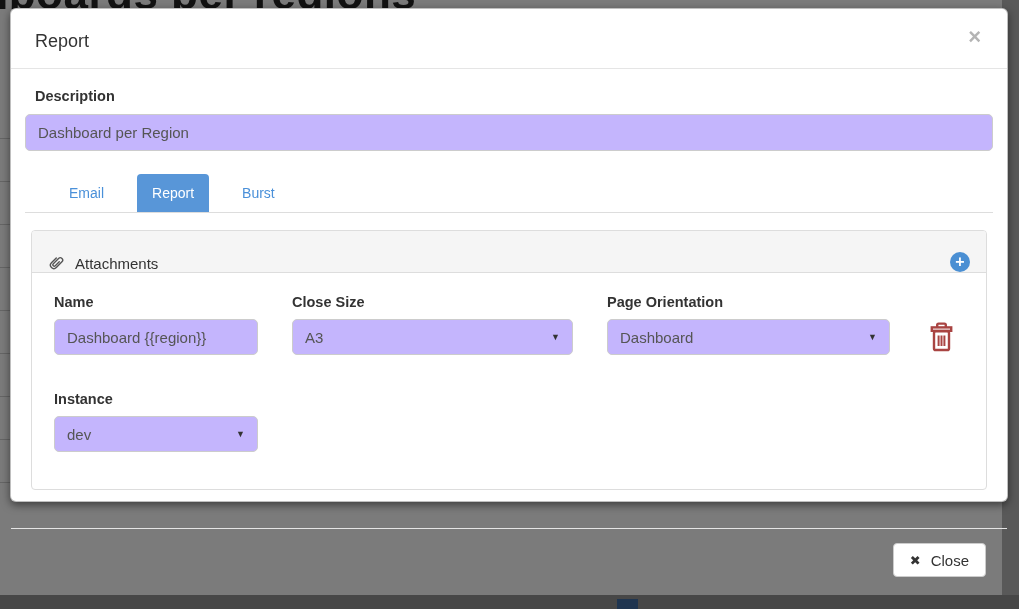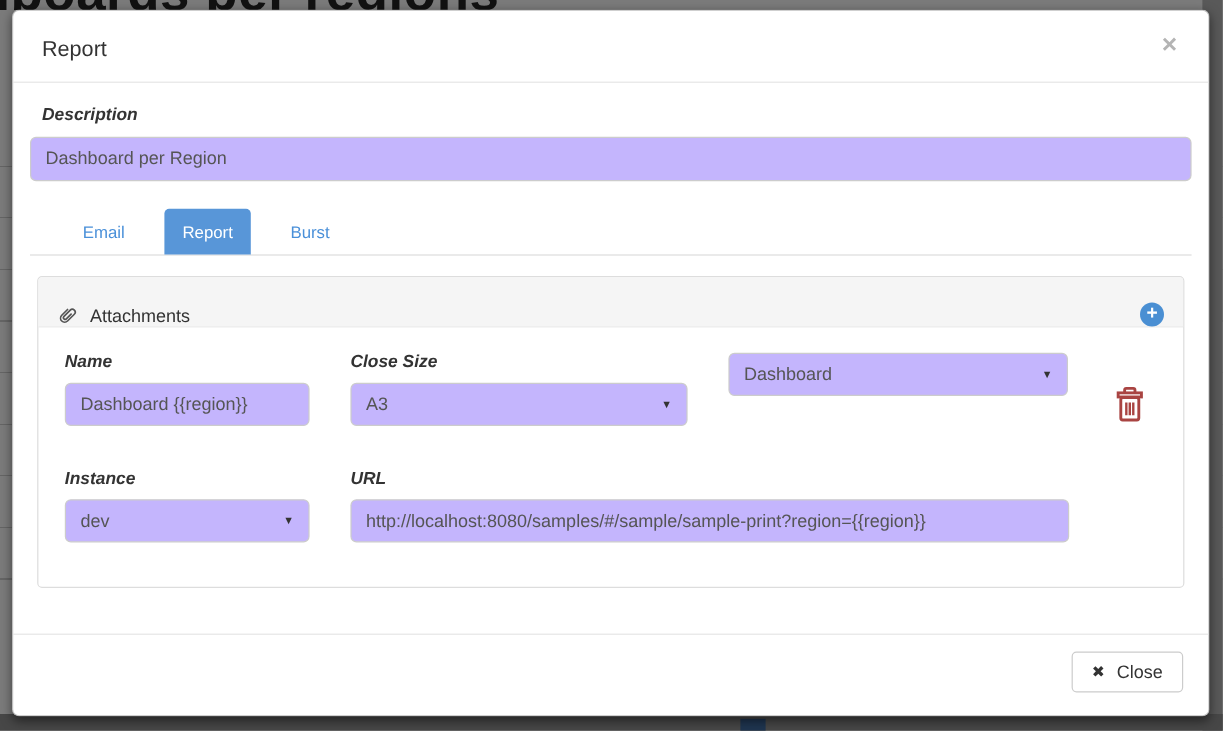--- a/index.html
+++ b/index.html
@@ -11,32 +11,32 @@
   .backdrop-heading { position:absolute; top:-31px; left:-96px; font-size:44px;
     font-weight:bold; color:#121212; white-space:nowrap; letter-spacing:0.5px; }
   .backdrop-lines { position:absolute; left:0; right:0; top:96px; height:420px;
     background:repeating-linear-gradient(to bottom, transparent 0 42px, rgba(0,0,0,0.18) 42px 43px); }
   .backdrop-right { position:absolute; top:0; bottom:0; left:1002px; right:0; background:#595959; }
   .backdrop-bottom { position:absolute; left:0; right:0; top:595px; bottom:0; background:#474747; }
   .backdrop-fragment { position:absolute; top:599px; left:617px; width:21px; height:10px;
     background:#1f3550; }
 
   
-  .modal { position:absolute; left:10px; top:8px; width:998px; height:589px;
+  .modal { position:absolute; left:10px; top:8px; width:998px; height:494px;
     background:#fff; border:1px solid rgba(0,0,0,0.25); border-radius:6px;
     box-shadow:0 3px 9px rgba(0,0,0,0.5); display:flex; flex-direction:column; }
   .modal-header { padding:20px 24px 15px 24px; border-bottom:1px solid #e5e5e5;
     display:flex; align-items:flex-start; justify-content:space-between; }
   .modal-title { font-size:18px; color:#333; line-height:24px; }
   .modal-close { background:none; border:none; color:#b4b4b4; font-size:22px;
     font-weight:bold; line-height:16px; cursor:pointer; margin-right:2px; }
 
   .modal-body { padding:0 14px; flex:1; }
 
-  .form-label { font-size:14.5px; font-weight:bold; color:#333;font-style:italic; }
+  .form-label { font-size:14.5px; font-weight:bold; color:#333; }
   .description-label { margin:19px 10px 10px 10px; }
   .text-input { height:37px; width:100%; border:1px solid #ccc; border-radius:5px;
     padding:0 12px; font-size:15px; color:#555; background:#c4b5fd;
     font-family:"Liberation Sans","DejaVu Sans",sans-serif; outline:none; }
   .description-input { display:block; }
 
   
   .tabs { margin-top:23px; border-bottom:1px solid #ddd; padding-left:29px;
     display:flex; align-items:flex-end; }
   .tab { font-size:14px; color:#4a90d9; padding:9px 15px; line-height:20px;
@@ -126,20 +126,21 @@
 
           <div class="field">
             <span class="form-label">Close Size</span>
             <div class="select">
               <span class="select-value">A3</span>
               <span class="select-caret">▼</span>
             </div>
           </div>
 
           <div class="field">
+            <span class="form-label">Page Orientation</span>
             <div class="select">
               <span class="select-value">Dashboard</span>
               <span class="select-caret">▼</span>
             </div>
           </div>
 
           <div class="trash-cell">
             <button class="trash-btn">
               <span>
                 <svg width="29" height="33" viewBox="0 0 29 33" fill="none" stroke="#a94442" stroke-width="2.4">
@@ -153,24 +154,20 @@
           </div>
 
           <div class="field">
             <span class="form-label">Instance</span>
             <div class="select">
               <span class="select-value">dev</span>
               <span class="select-caret">▼</span>
             </div>
           </div>
 
-          <div class="field url-field">
-            <span class="form-label">URL</span>
-            <input class="text-input" type="text" value="http://localhost:8080/samples/#/sample/sample-print?region={{region}}" style="">
-          </div>
 
         </div>
       </div>
     </div>
 
   </div>
 
   <div class="modal-footer">
     <button class="close-btn">
       <span class="btn-icon">✖</span>

